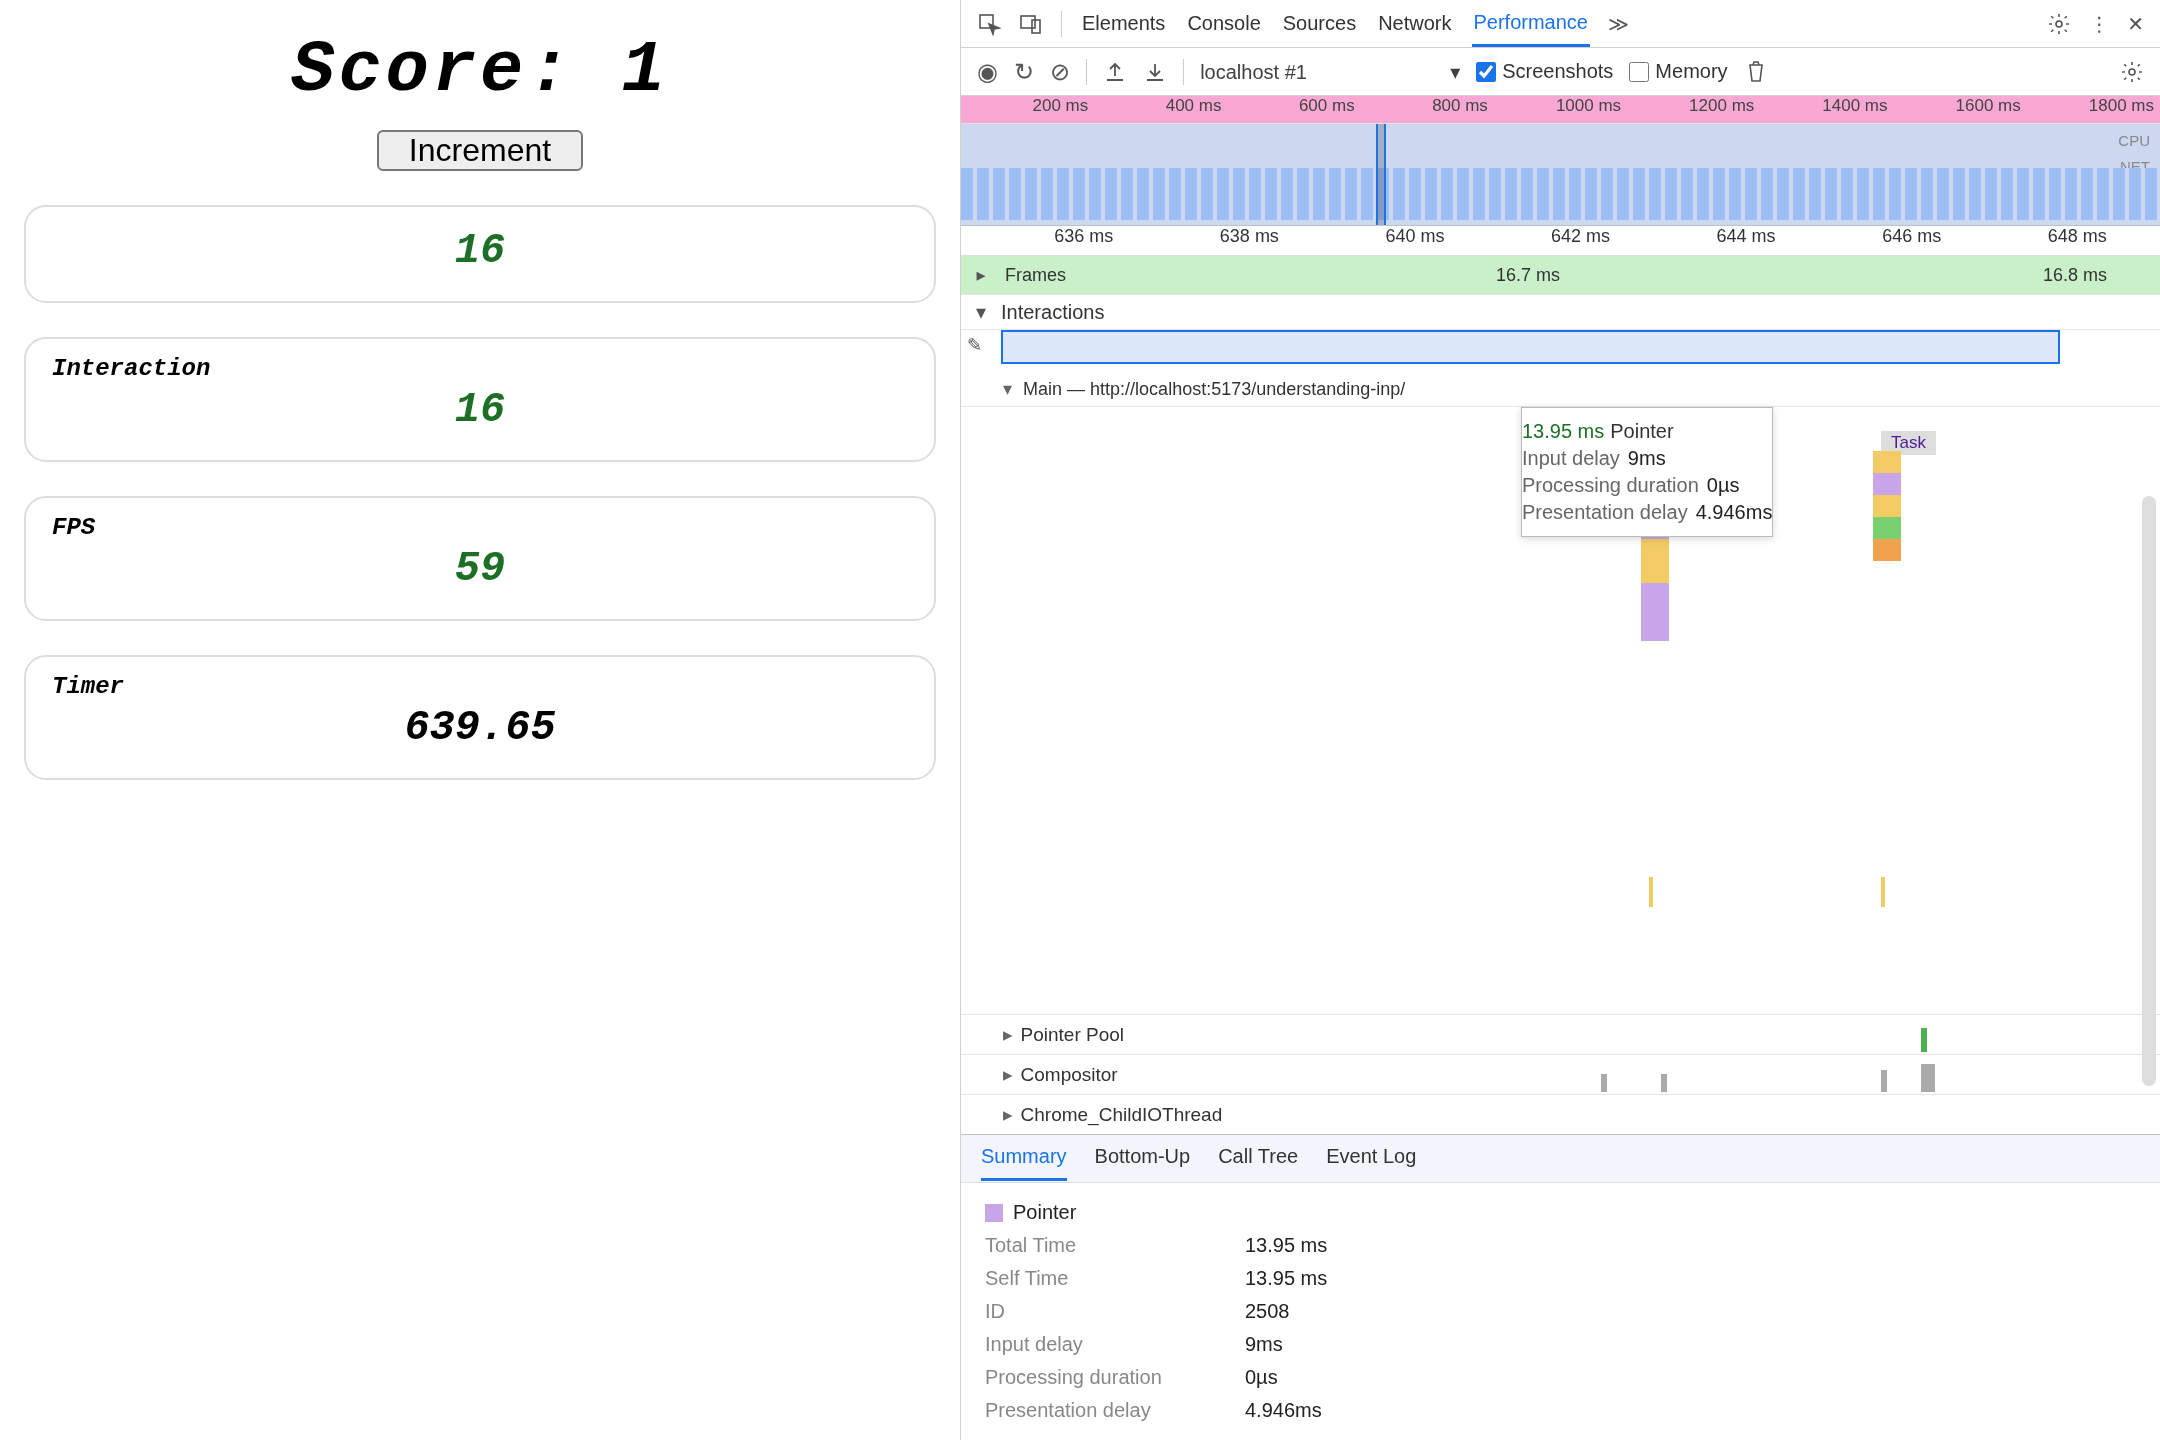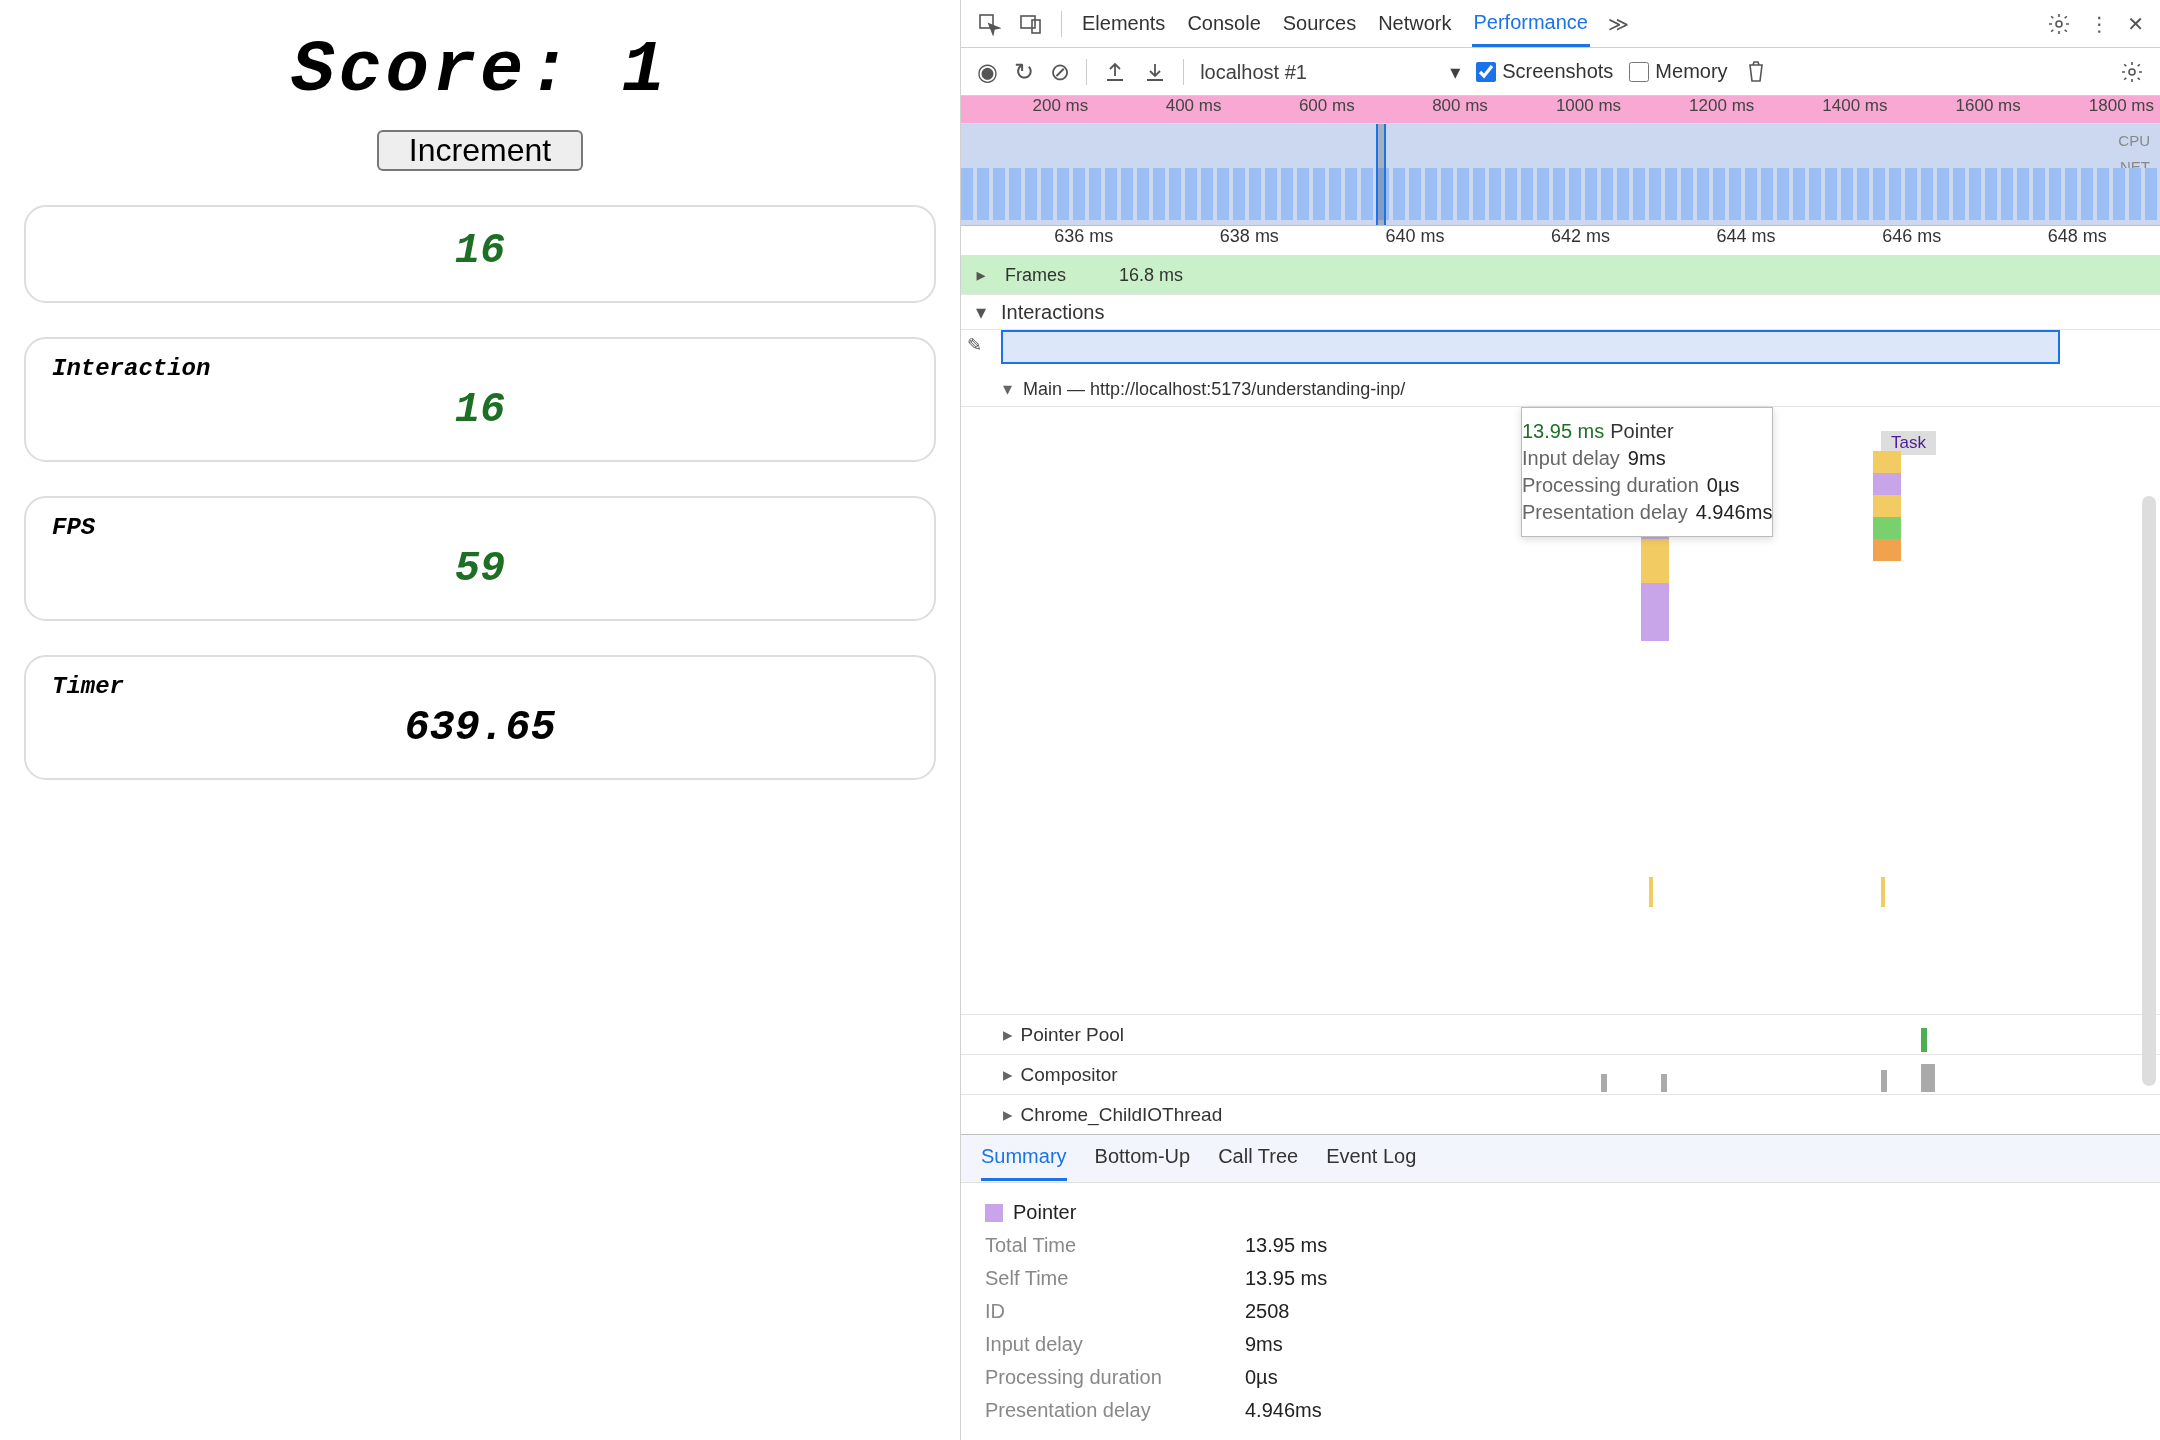--- a/index.html
+++ b/index.html
@@ -378,20 +378,21 @@
       <div>638 ms</div>
       <div>640 ms</div>
       <div>642 ms</div>
       <div>644 ms</div>
       <div>646 ms</div>
       <div>648 ms</div>
     </div>
     <div class="track-frames">
       <span class="handle">▸</span>
       <span class="label">Frames</span>
+      <span class="val">16.7 ms</span>
       <span class="val" style="flex:0 0 170px">16.8 ms</span>
     </div>
     <div style="position:relative;">
       <div class="track-interact">
         <span class="handle">▾</span>
         <span class="label">Interactions</span>
       </div>
       <span class="edit-icon">✎</span>
       <div class="interaction-bar"></div>
     </div>

